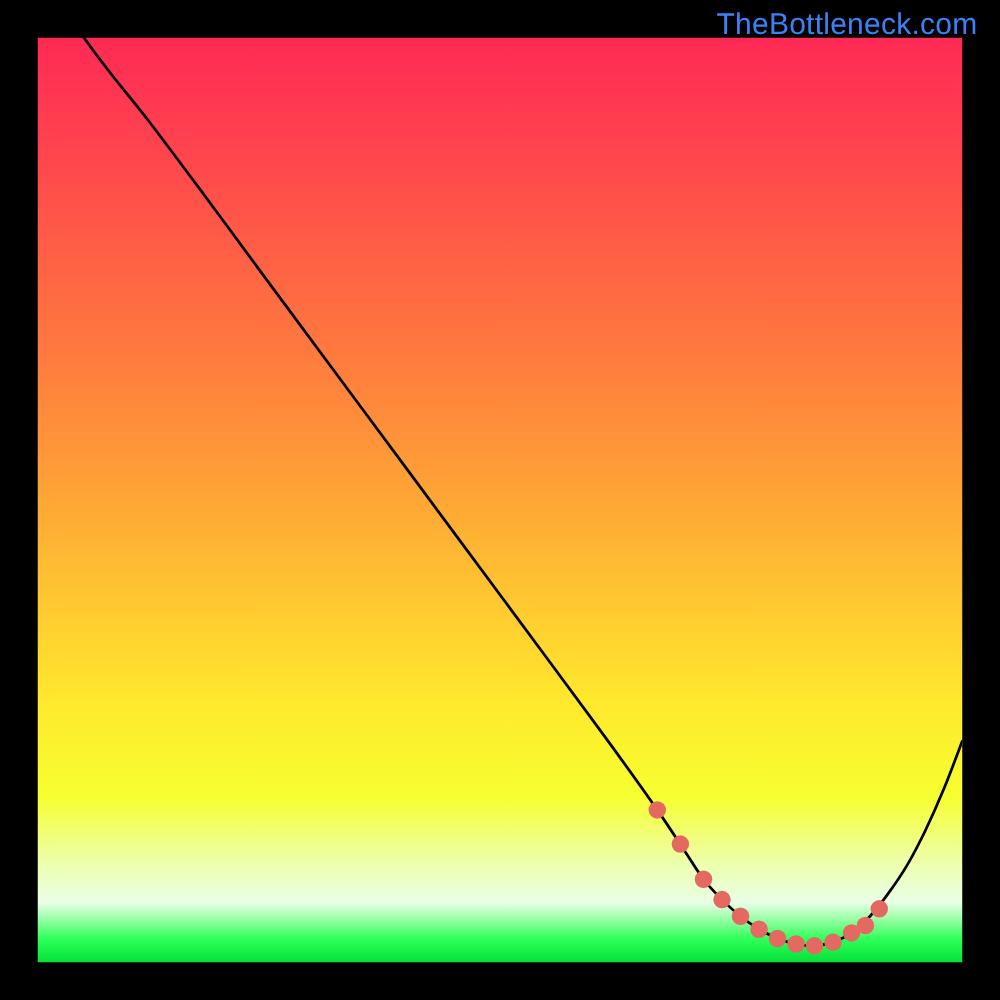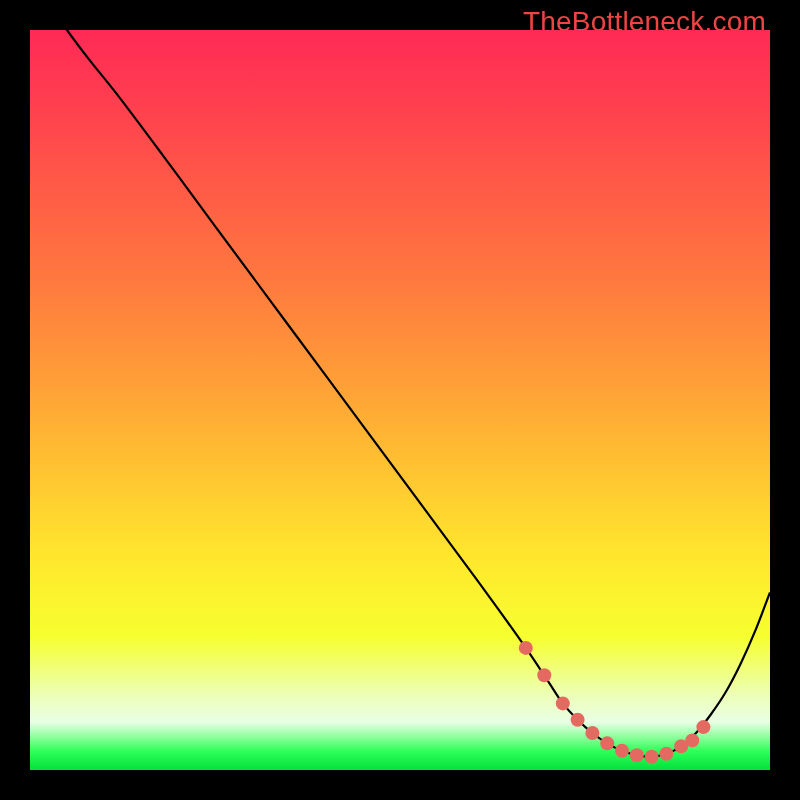--- a/index.html
+++ b/index.html
@@ -21,23 +21,23 @@
   .plot-area {
     position: absolute;
     left: 30px;
     top: 30px;
     width: 740px;
     height: 740px;
   }
   .watermark {
     position: absolute;
     top: 6px;
-    right: 34px;
-    color: #ef4444;
-    font-size: 28px;
+    right: 18px;
+    color: #3b82f6;
+    font-size: 24px;
     font-weight: 500;
     letter-spacing: 0.2px;
   }
   svg { display: block; }
 </style>
 </head>
 <body>
 
 <div class="outer">
   <div class="watermark">TheBottleneck.com</div>

